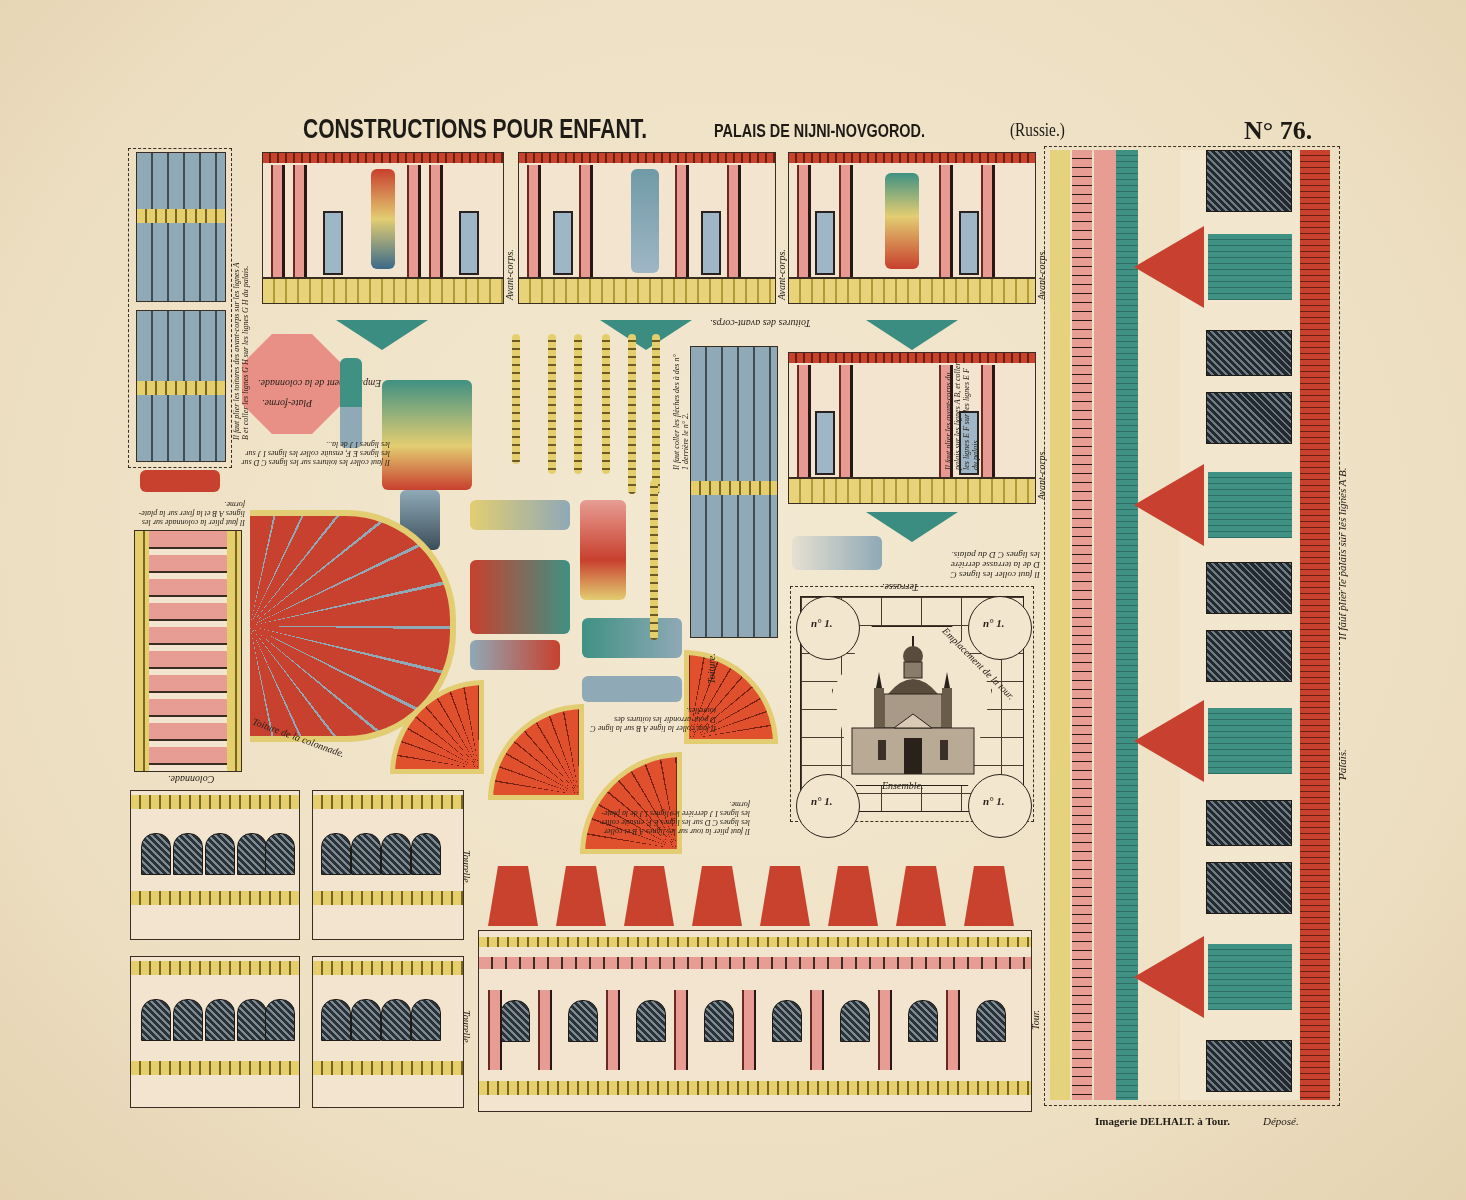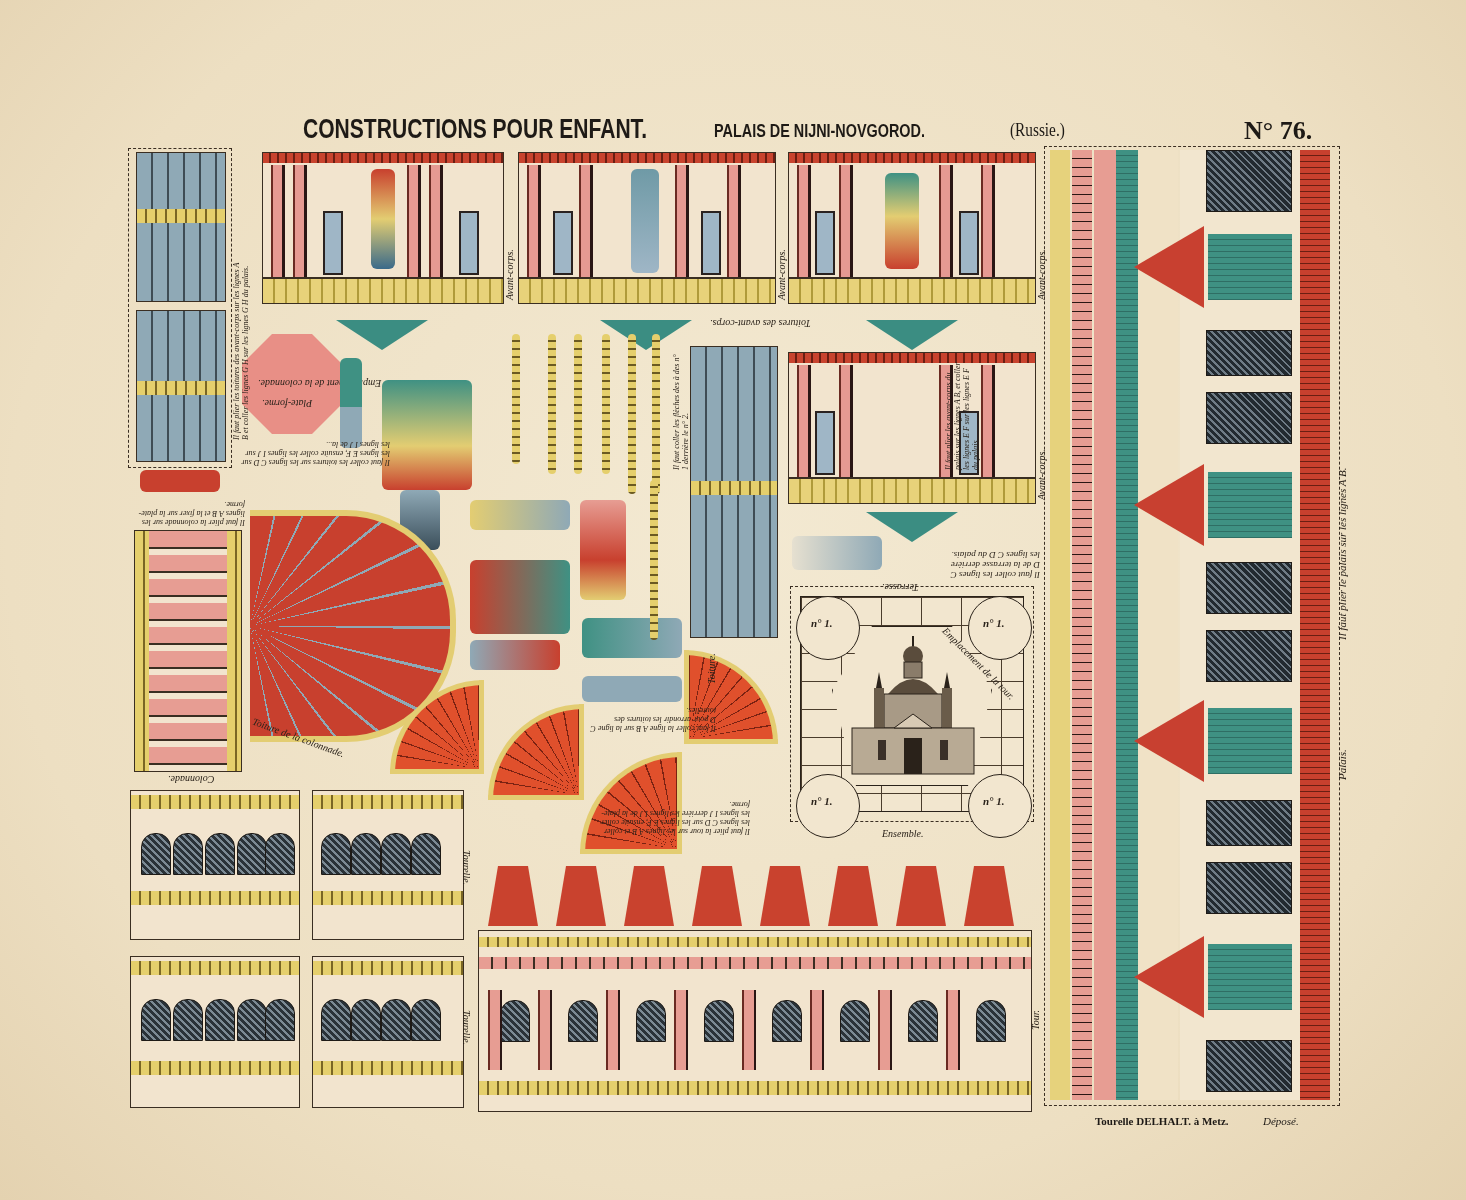--- a/index.html
+++ b/index.html
@@ -190,21 +190,21 @@
     <rect x="94" y="54" width="10" height="40" fill="#6a5c4a"></rect>
     <polygon points="28,54 31,38 34,54" fill="#2a221a"></polygon>
     <polygon points="96,54 99,38 102,54" fill="#2a221a"></polygon>
     <rect x="4" y="94" width="122" height="46" fill="#b8aa94" stroke="#2a221a"></rect>
     <polygon points="46,94 65,80 84,94" fill="#d8cab4" stroke="#2a221a"></polygon>
     <rect x="56" y="104" width="18" height="36" fill="#2a221a"></rect>
     <rect x="30" y="106" width="8" height="20" fill="#3a3028"></rect>
     <rect x="92" y="106" width="8" height="20" fill="#3a3028"></rect>
   </svg>
   <div class="lbl" style="left:930px;top:658px;transform:rotate(45deg);">Emplacement de la tour.</div>
-  <div class="lbl" style="left:882px;top:780px;margin-top:48px;">Ensemble.</div>
+  <div class="lbl" style="left:882px;top:780px;">Ensemble.</div>
 
   <div class="lbl rot180" style="left:950px;top:550px;white-space:normal;width:90px;font-size:9px;">Il faut coller les lignes C D de la terrasse derrière les lignes C D du palais.</div>
 
   <div class="facade" style="left:130px;top:790px;width:168px;height:148px;background:#f2e4ce;">
     <div class="goldband" style="top:4px;"></div>
     <div class="arch" style="left:10px;top:42px;"></div>
       <div class="arch" style="left:42px;top:42px;"></div>
       <div class="arch" style="left:74px;top:42px;"></div>
       <div class="arch" style="left:106px;top:42px;"></div>
       <div class="arch" style="left:134px;top:42px;"></div>
@@ -300,15 +300,15 @@
   <div class="lbl rot90" style="left:1336px;top:640px;font-size:11px;">Il faut plier le palais sur les lignes A B.</div>
   <div class="lbl rot90" style="left:1336px;top:780px;font-size:11px;">Palais.</div>
 
   <div class="lbl rot90" style="left:232px;top:440px;white-space:normal;width:180px;font-size:8px;">Il faut plier les toitures des avant-corps sur les lignes A B et coller les lignes G H sur les lignes G H du palais.</div>
   <div class="lbl rot90" style="left:672px;top:470px;white-space:normal;width:120px;font-size:8px;">Il faut coller les flèches des à des n° 1 derrière le n° 2.</div>
   <div class="lbl rot90" style="left:944px;top:470px;white-space:normal;width:110px;font-size:8px;">Il faut plier les avant-corps du palais sur les lignes A B, et coller les lignes E F sur les lignes E F du palais.</div>
   <div class="lbl rot180" style="left:135px;top:500px;white-space:normal;width:110px;font-size:8px;">Il faut plier la colonnade sur les lignes A B et la fixer sur la plate-forme.</div>
   <div class="lbl rot180" style="left:240px;top:440px;white-space:normal;width:150px;font-size:8px;">Il faut coller les toitures sur les lignes C D sur les lignes E F, ensuite coller les lignes I J sur les lignes I J de la...</div>
   <div class="lbl rot180" style="left:586px;top:706px;white-space:normal;width:130px;font-size:8px;">Il faut coller la ligne A B sur la ligne C D pour arrondir les toitures des tourelles.</div>
 
-  <div class="footer-printer">Tourelle DELHALT. à Metz.</div>
+  <div class="footer-printer">Imagerie DELHALT. à Tour.</div>
   <div class="footer-depose">Déposé.</div>
 </div>
 
 </body></html>

